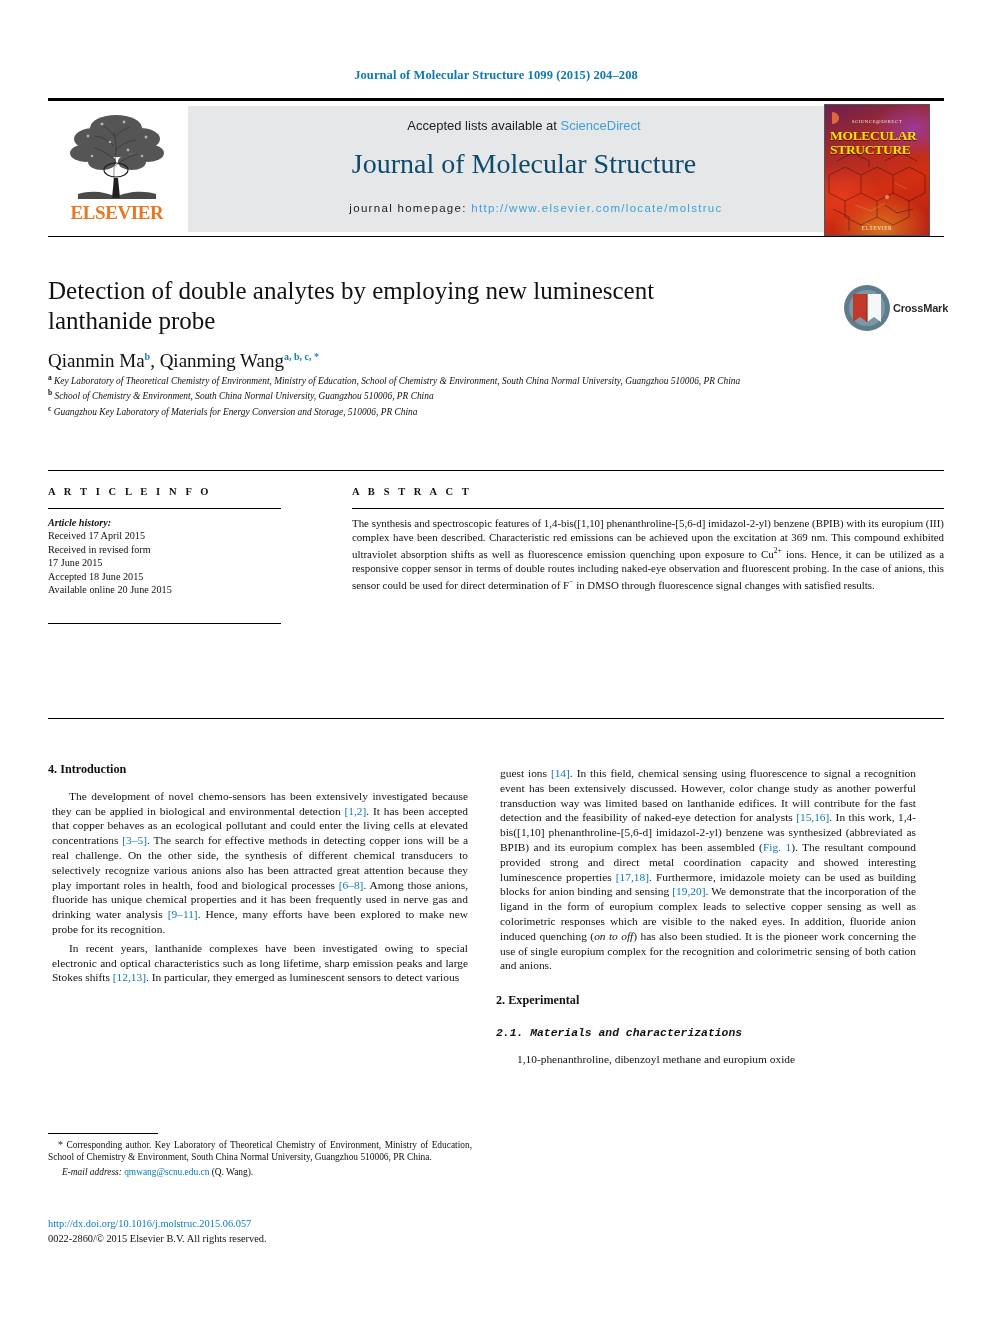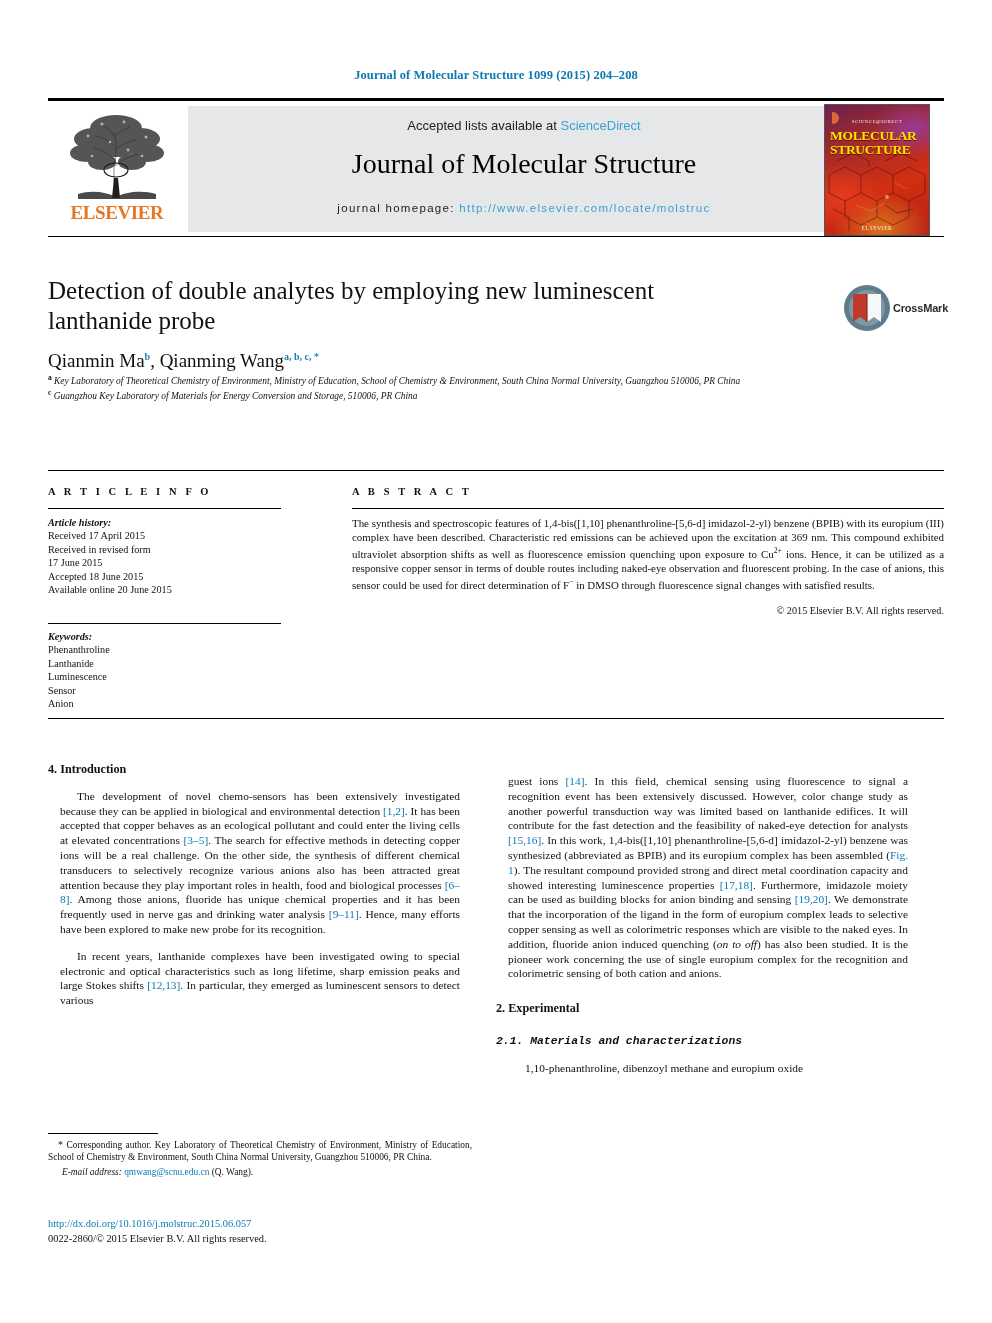--- a/index.html
+++ b/index.html
@@ -101,25 +101,25 @@
     color: #222;
   }
   .sd-link { color: #3aa1d8; }
   .banner-title {
     position: absolute;
     left: 0; top: 42px;
     width: 672px;
     text-align: center;
     font-family: "Liberation Serif", serif;
     font-size: 28px;
-    color: #000000;
+    color: #0c4a6e;
   }
   .banner-home {
     position: absolute;
-    left: 0; top: 96px;
+    left: 12px; top: 96px;
     width: 672px;
     text-align: center;
     font-family: "Liberation Sans", sans-serif;
     font-size: 11.5px;
     letter-spacing: 1.3px;
     color: #222;
   }
   .banner-home .url { color: #3aa1d8; }
 
   
@@ -346,21 +346,21 @@
     font-weight: bold;
   }
   h3.subsec {
     margin: 18px 0 11px 0;
     font-family: Liberation Mono, monospace;
     font-size: 11.4px;
     font-weight: bold;
     font-style: italic;
   }
   p.para {
-    margin: 12px;
+    margin: 4px;
     text-indent: 17px;
   }
   p.para + p.para { margin-top: 0; }
   .cite { color: #0a7ab5; }
   .ital { font-style: italic; }
 
   
   .footnote-rule {
     position: absolute;
     left: 48px; top: 1133px;
@@ -494,51 +494,43 @@
   </div>
 
   <div class="title-block">
     <div class="art-title">Detection of double analytes by employing new luminescent lanthanide probe</div>
     <div class="authors">
       <span>Qianmin Ma</span><span class="aff-mark">b</span>,
       <span>Qianming Wang</span><span class="aff-mark">a, b, c, *</span>
     </div>
     <div class="affiliations">
       <div><span class="aff-sup">a</span> <span>Key Laboratory of Theoretical Chemistry of Environment, Ministry of Education, School of Chemistry &amp; Environment, South China Normal University, Guangzhou 510006, PR China</span></div>
+      <div><span class="aff-sup">b</span> <span>School of Chemistry &amp; Environment, South China Normal University, Guangzhou 510006, PR China</span></div>
       <div><span class="aff-sup">c</span> <span>Guangzhou Key Laboratory of Materials for Energy Conversion and Storage, 510006, PR China</span></div>
     </div>
   </div>
 
   <div class="rule-thin-full" style="top:470px;"></div>
   <div class="ia-head" style="left:48px; top:486px;">A R T I C L E  I N F O</div>
   <div class="ia-head" style="left:352px; top:486px;">A B S T R A C T</div>
   <div class="ia-underline" style="left:48px; top:508px; width:233px;"></div>
   <div class="ia-underline" style="left:352px; top:508px; width:592px;"></div>
 
   <div class="col-info">
     <div class="info-label">Article history:</div>
     <div>Received 17 April 2015</div>
     <div>Received in revised form</div>
     <div>17 June 2015</div>
     <div>Accepted 18 June 2015</div>
     <div>Available online 20 June 2015</div>
   </div>
   <div class="info-divider"></div>
-  <div class="col-keywords">
-    <div class="info-label">Keywords:</div>
-    <div>Phenanthroline</div>
-    <div>Lanthanide</div>
-    <div>Luminescence</div>
-    <div>Sensor</div>
-    <div>Anion</div>
-  </div>
 
   <div class="col-abstract">
     <div><span>The synthesis and spectroscopic features of 1,4-bis([1,10] phenanthroline-[5,6-d] imidazol-2-yl) benzene (BPIB) with its europium (III) complex have been described. Characteristic red emissions can be achieved upon the excitation at 369 nm. This compound exhibited ultraviolet absorption shifts as well as fluorescence emission quenching upon exposure to Cu</span><sup class="chem">2+</sup><span> ions. Hence, it can be utilized as a responsive copper sensor in terms of double routes including naked-eye observation and fluorescent probing. In the case of anions, this sensor could be used for direct determination of F</span><sup class="chem">−</sup><span> in DMSO through fluorescence signal changes with satisfied results.</span></div>
-    <div class="copyright">© 2015 Elsevier B.V. All rights reserved.</div>
   </div>
 
   <div class="rule-below-abstract"></div>
 
   <div class="body-cols">
 
     <div class="col col-left">
       <h2 class="sec">4. Introduction</h2>
       <p class="para"><span>The development of novel chemo-sensors has been extensively investigated because they can be applied in biological and environmental detection </span><span class="cite">[1,2]</span><span>. It has been accepted that copper behaves as an ecological pollutant and could enter the living cells at elevated concentrations </span><span class="cite">[3–5]</span><span>. The search for effective methods in detecting copper ions will be a real challenge. On the other side, the synthesis of different chemical transducers to selectively recognize various anions also has been attracted great attention because they play important roles in health, food and biological processes </span><span class="cite">[6–8]</span><span>. Among those anions, fluoride has unique chemical properties and it has been frequently used in nerve gas and drinking water analysis </span><span class="cite">[9–11]</span><span>. Hence, many efforts have been explored to make new probe for its recognition.</span></p>
       <p class="para"><span>In recent years, lanthanide complexes have been investigated owing to special electronic and optical characteristics such as long lifetime, sharp emission peaks and large Stokes shifts </span><span class="cite">[12,13]</span><span>. In particular, they emerged as luminescent sensors to detect various</span></p>

